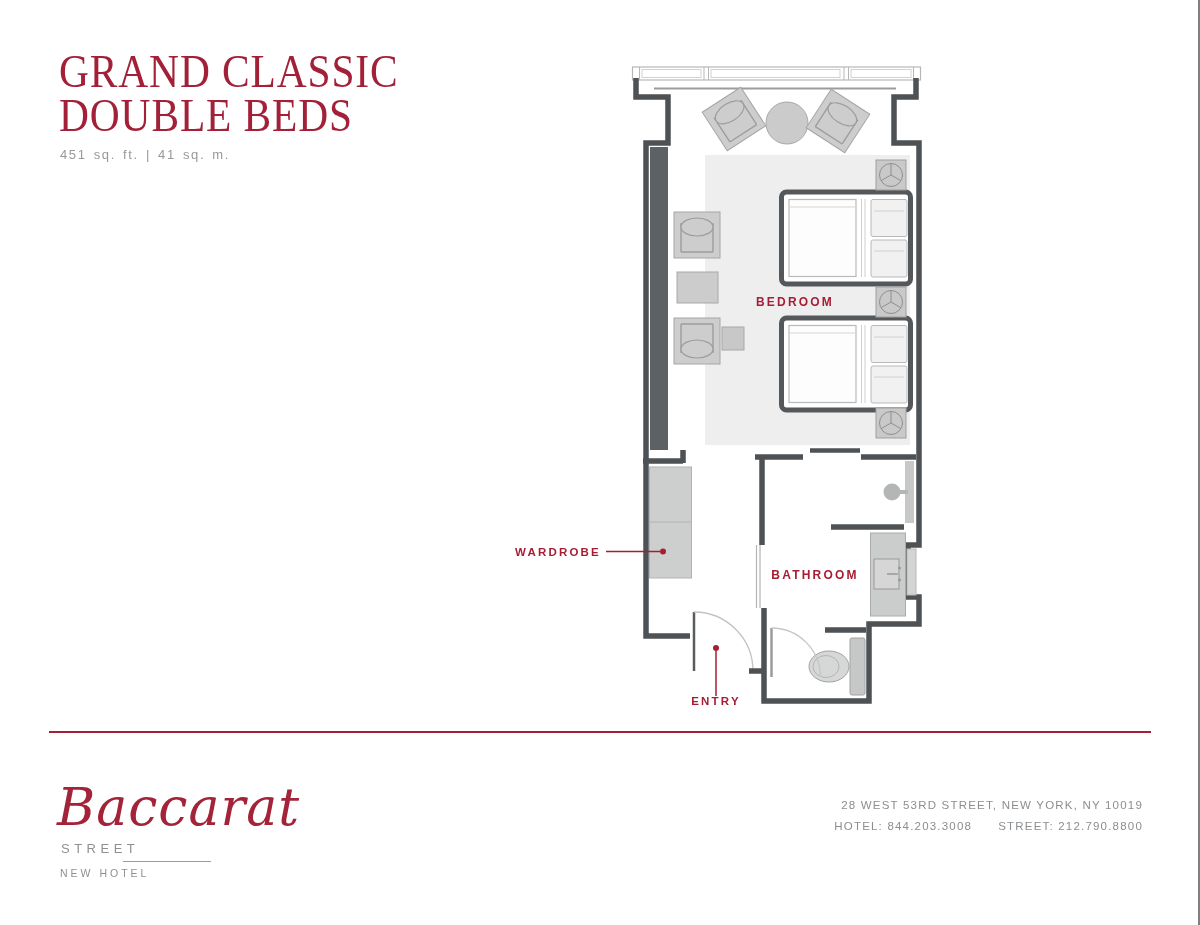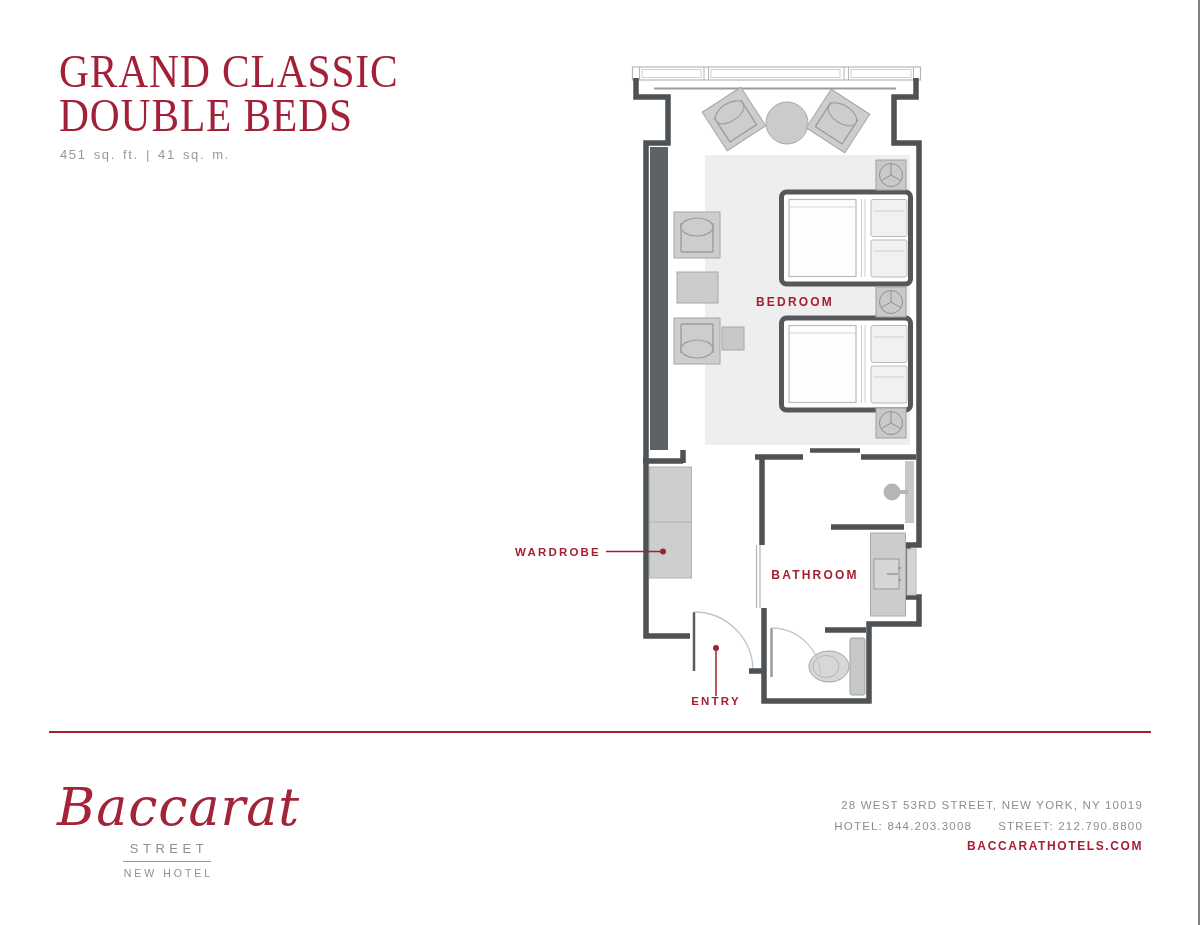--- a/index.html
+++ b/index.html
@@ -25,21 +25,21 @@
     font-family:"Liberation Sans",sans-serif;
     font-weight:bold;fill:#a51e33;font-size:12px;letter-spacing:2.2px;
   }
   
   .red-rule{
     position:absolute;left:49px;top:731px;width:1102px;height:2px;
     background:#a81e34;
   }
   
   .logo{
-    position:absolute;left:57px;top:775px;width:220px;text-align:center;
+    position:absolute;left:57px;top:775px;width:220px;
   }
   .logo-script{
     font-family:"DejaVu Serif",serif;font-style:italic;
     font-size:52px;line-height:64px;color:#a32339;letter-spacing:1px;
   }
   .logo-hotel{
     font-size:13px;letter-spacing:4.5px;color:#8d9093;margin-top:2px;
     padding-left:4px;
   }
   .logo-line{width:88px;height:1px;background:#9a9da0;margin:5px auto 5px auto;}
@@ -220,16 +220,15 @@
   <div class="logo-hotel">STREET</div>
   <div class="logo-line"></div>
   <div class="logo-city">NEW HOTEL</div>
 </div>
 
 <div class="contact">
   <div>28 WEST 53RD STREET, NEW YORK, NY 10019</div>
   <div class="phones">
     <span>HOTEL: 844.203.3008</span><span class="spacer"></span><span>STREET: 212.790.8800</span>
   </div>
-  <div class="website">BACCARATHOTELS.COM</div>
 </div>
 
 <div class="page-edge"></div>
 
 </body></html>

